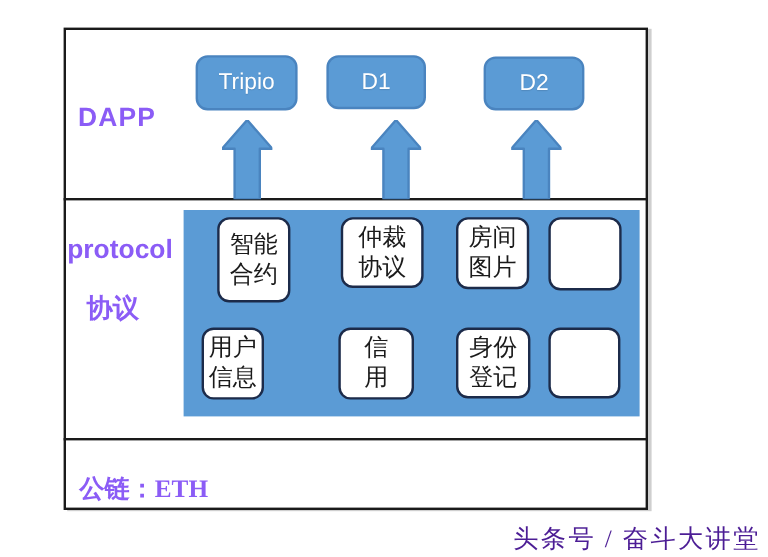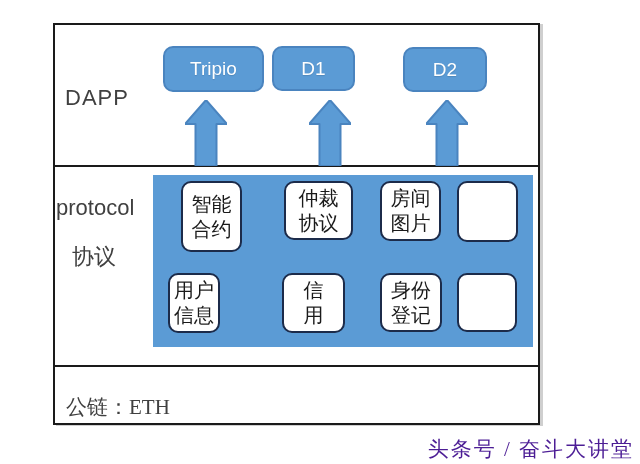--- a/index.html
+++ b/index.html
@@ -33,42 +33,43 @@
     width: 487px;
     height: 2px;
     background: #1a1a1a;
   }
   .divider.d1 { top: 165px; }
   .divider.d2 { top: 365px; }
 
   
   .layer-label {
     position: absolute;
-    color: #404040;
+    color: #8b5cf6;
+    font-weight: bold;
   }
   .dapp-label   { left: 65px;  top: 85px;  font-size: 22px; letter-spacing: 1px; }
   .protocol-en  { left: 56px;  top: 195px; font-size: 22px; }
   .protocol-zh  { left: 72px;  top: 242px; font-size: 22px; font-family: "Liberation Serif", serif; }
   .chain-label  { left: 66px;  top: 393px; font-size: 21px; font-family: "Liberation Serif", serif; }
 
   
   .appbox {
     position: absolute;
     background: #5B9BD5;
     border: 2px solid #4A84BF;
     border-radius: 10px;
     box-sizing: border-box;
     color: #ffffff;
     font-size: 19px;
     display: flex;
     align-items: center;
     justify-content: center;
     text-shadow: 0 1px 1px rgba(0,0,0,0.12);
   }
-  .app-tripio { left: 163px; top: 46px; width: 101px; height: 46px; }
+  .app-tripio { left: 163px; top: 46px; width: 85px; height: 46px; }
   .app-d1     { left: 272px; top: 46px; width: 83px; height: 45px; }
   .app-d2     { left: 403px; top: 47px; width: 84px; height: 45px; }
 
   
   .arrow {
     position: absolute;
     top: 100px;
     width: 42px;
     height: 66px;
   }

